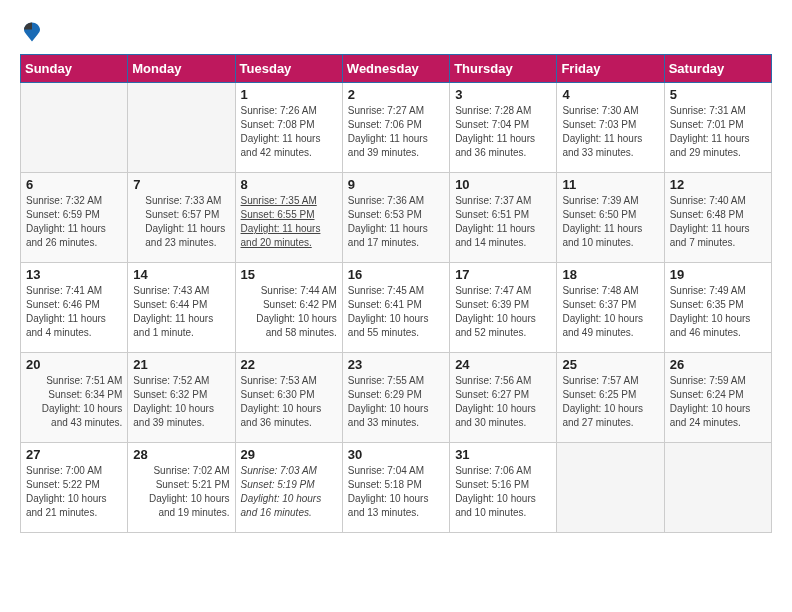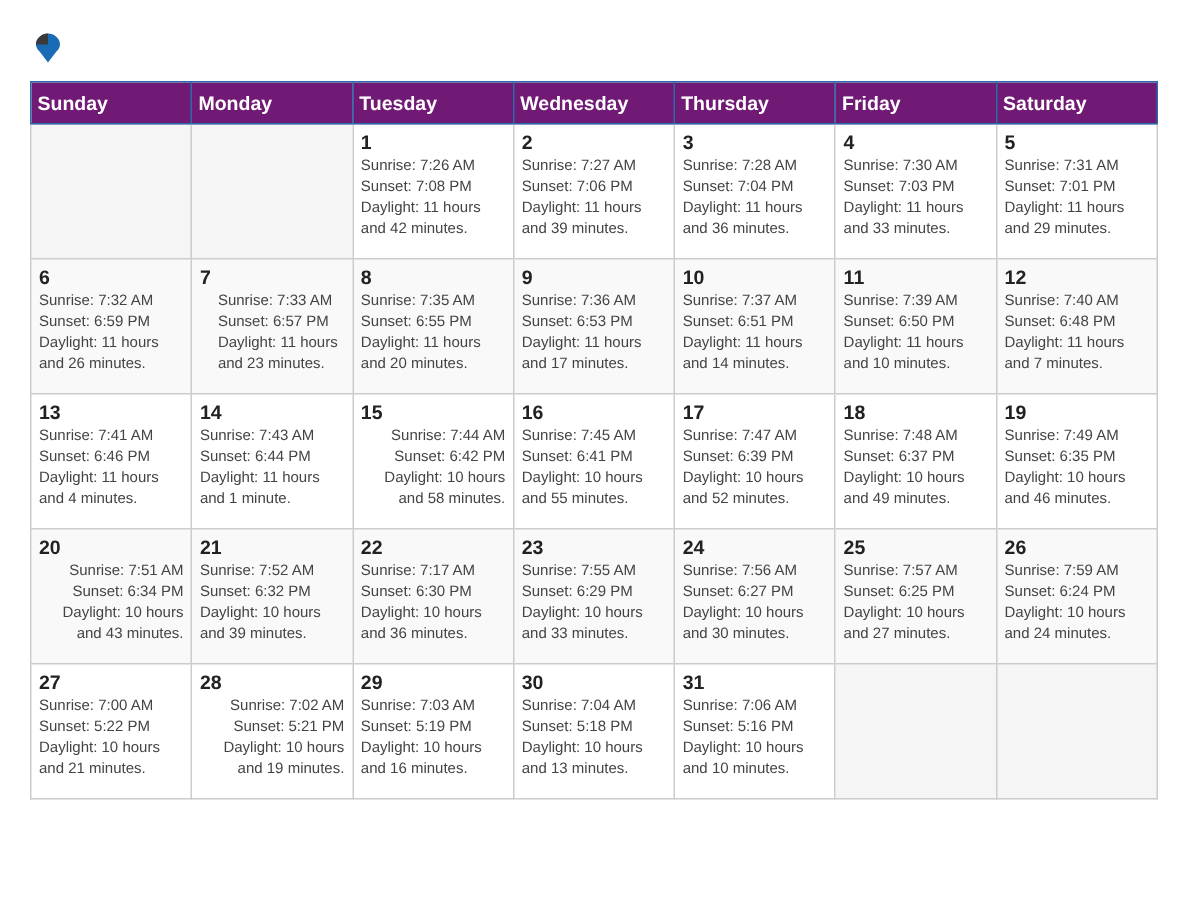--- a/index.html
+++ b/index.html
@@ -36,21 +36,21 @@
     .location-title {
       font-size: 16px;
       color: #555;
     }
     table {
       width: 100%;
       border-collapse: collapse;
       table-layout: fixed;
     }
     th {
-      background-color: #701a75;
+      background-color: #be185d;
       color: #fff;
       font-size: 13px;
       padding: 6px 4px;
       text-align: left;
       border: 1px solid #2a6aaa;
     }
     td {
       border: 1px solid #ccc;
       vertical-align: top;
       padding: 4px 5px;
@@ -162,21 +162,21 @@
         </td>
         <td>
           <span class="day-number">7</span>
           <div class="day-info" style="white-space: pre-line; margin-left: 12px;">Sunrise: 7:33 AM
 Sunset: 6:57 PM
 Daylight: 11 hours
 and 23 minutes.</div>
         </td>
         <td>
           <span class="day-number">8</span>
-          <div class="day-info" style="white-space: pre-line;">Sunrise: 7:35 AM
+          <div class="day-info" style="white-space: pre-line; text-decoration: underline;">Sunrise: 7:35 AM
 Sunset: 6:55 PM
 Daylight: 11 hours
 and 20 minutes.</div>
         </td>
         <td>
           <span class="day-number">9</span>
           <div class="day-info" style="white-space: pre-line;">Sunrise: 7:36 AM
 Sunset: 6:53 PM
 Daylight: 11 hours
 and 17 minutes.</div>
@@ -264,21 +264,21 @@
         </td>
         <td>
           <span class="day-number">21</span>
           <div class="day-info" style="white-space: pre-line;">Sunrise: 7:52 AM
 Sunset: 6:32 PM
 Daylight: 10 hours
 and 39 minutes.</div>
         </td>
         <td>
           <span class="day-number">22</span>
-          <div class="day-info" style="white-space: pre-line;">Sunrise: 7:17 AM
+          <div class="day-info" style="white-space: pre-line;">Sunrise: 7:53 AM
 Sunset: 6:30 PM
 Daylight: 10 hours
 and 36 minutes.</div>
         </td>
         <td>
           <span class="day-number">23</span>
           <div class="day-info" style="white-space: pre-line;">Sunrise: 7:55 AM
 Sunset: 6:29 PM
 Daylight: 10 hours
 and 33 minutes.</div>
@@ -315,21 +315,21 @@
         </td>
         <td>
           <span class="day-number">28</span>
           <div class="day-info" style="white-space: pre-line; text-align: right;">Sunrise: 7:02 AM
 Sunset: 5:21 PM
 Daylight: 10 hours
 and 19 minutes.</div>
         </td>
         <td>
           <span class="day-number">29</span>
-          <div class="day-info" style="white-space: pre-line;">Sunrise: 7:03 AM
+          <div class="day-info" style="white-space: pre-line; font-style: italic;">Sunrise: 7:03 AM
 Sunset: 5:19 PM
 Daylight: 10 hours
 and 16 minutes.</div>
         </td>
         <td>
           <span class="day-number">30</span>
           <div class="day-info" style="white-space: pre-line;">Sunrise: 7:04 AM
 Sunset: 5:18 PM
 Daylight: 10 hours
 and 13 minutes.</div>

